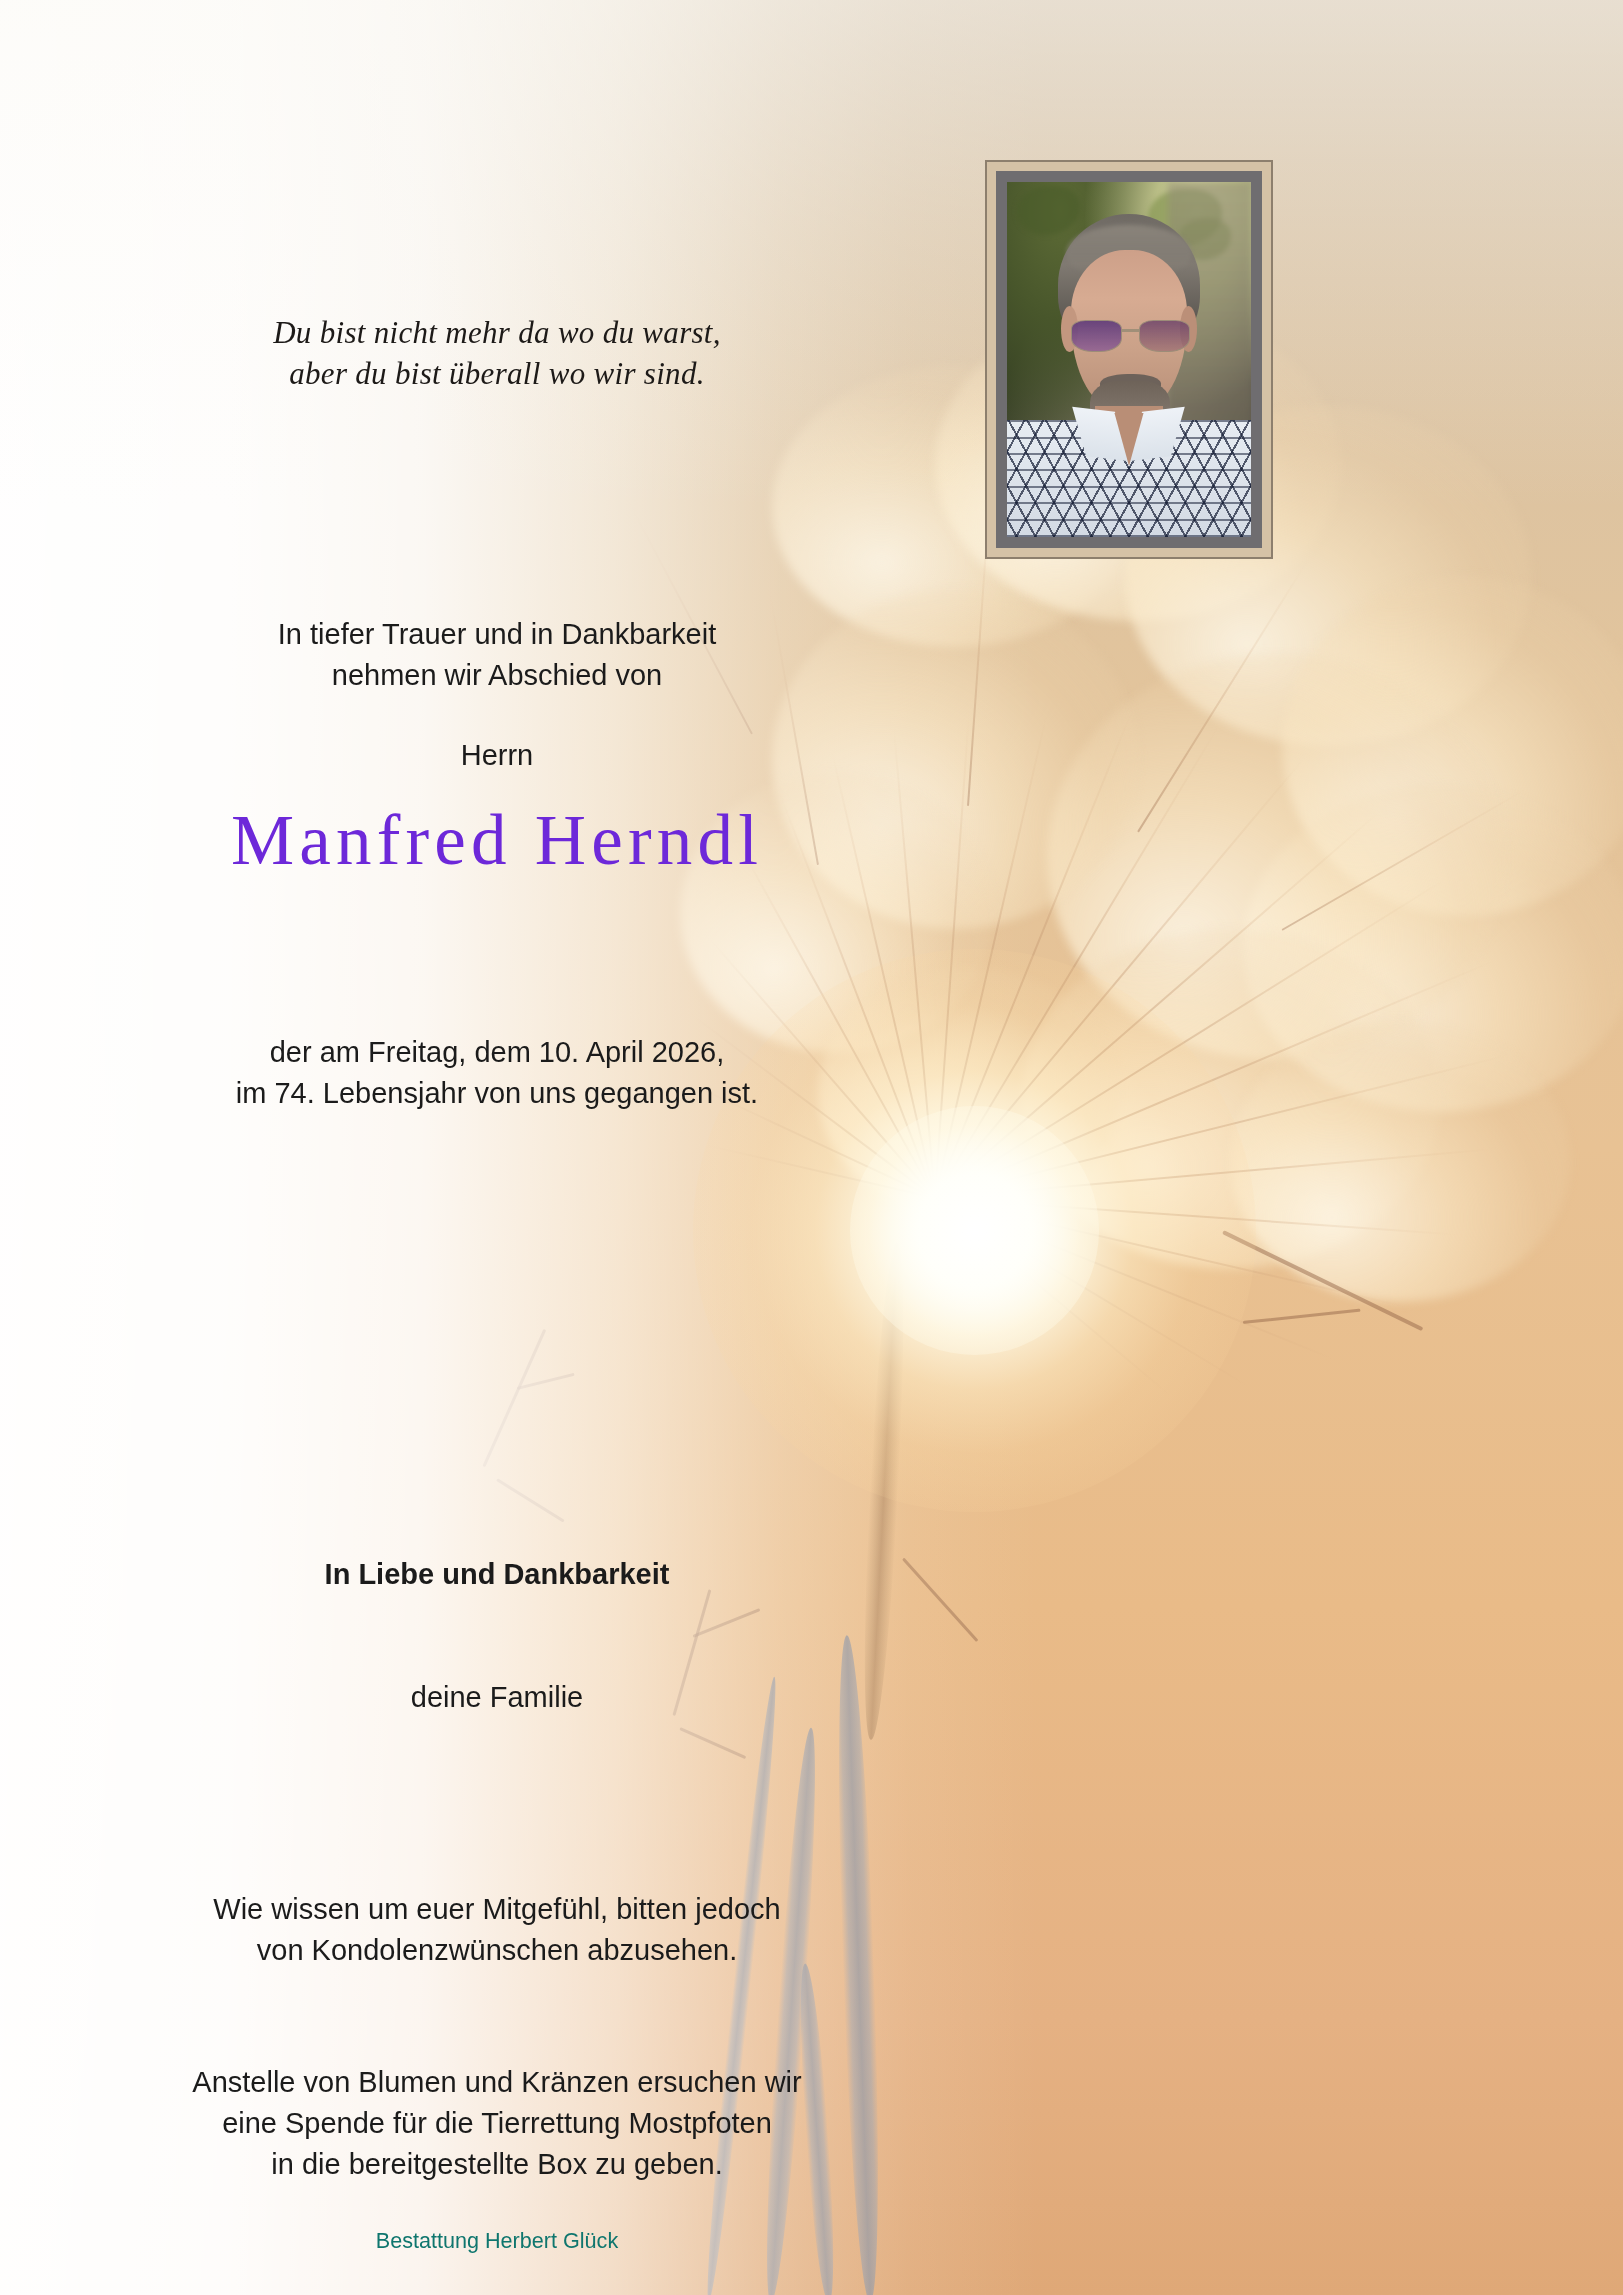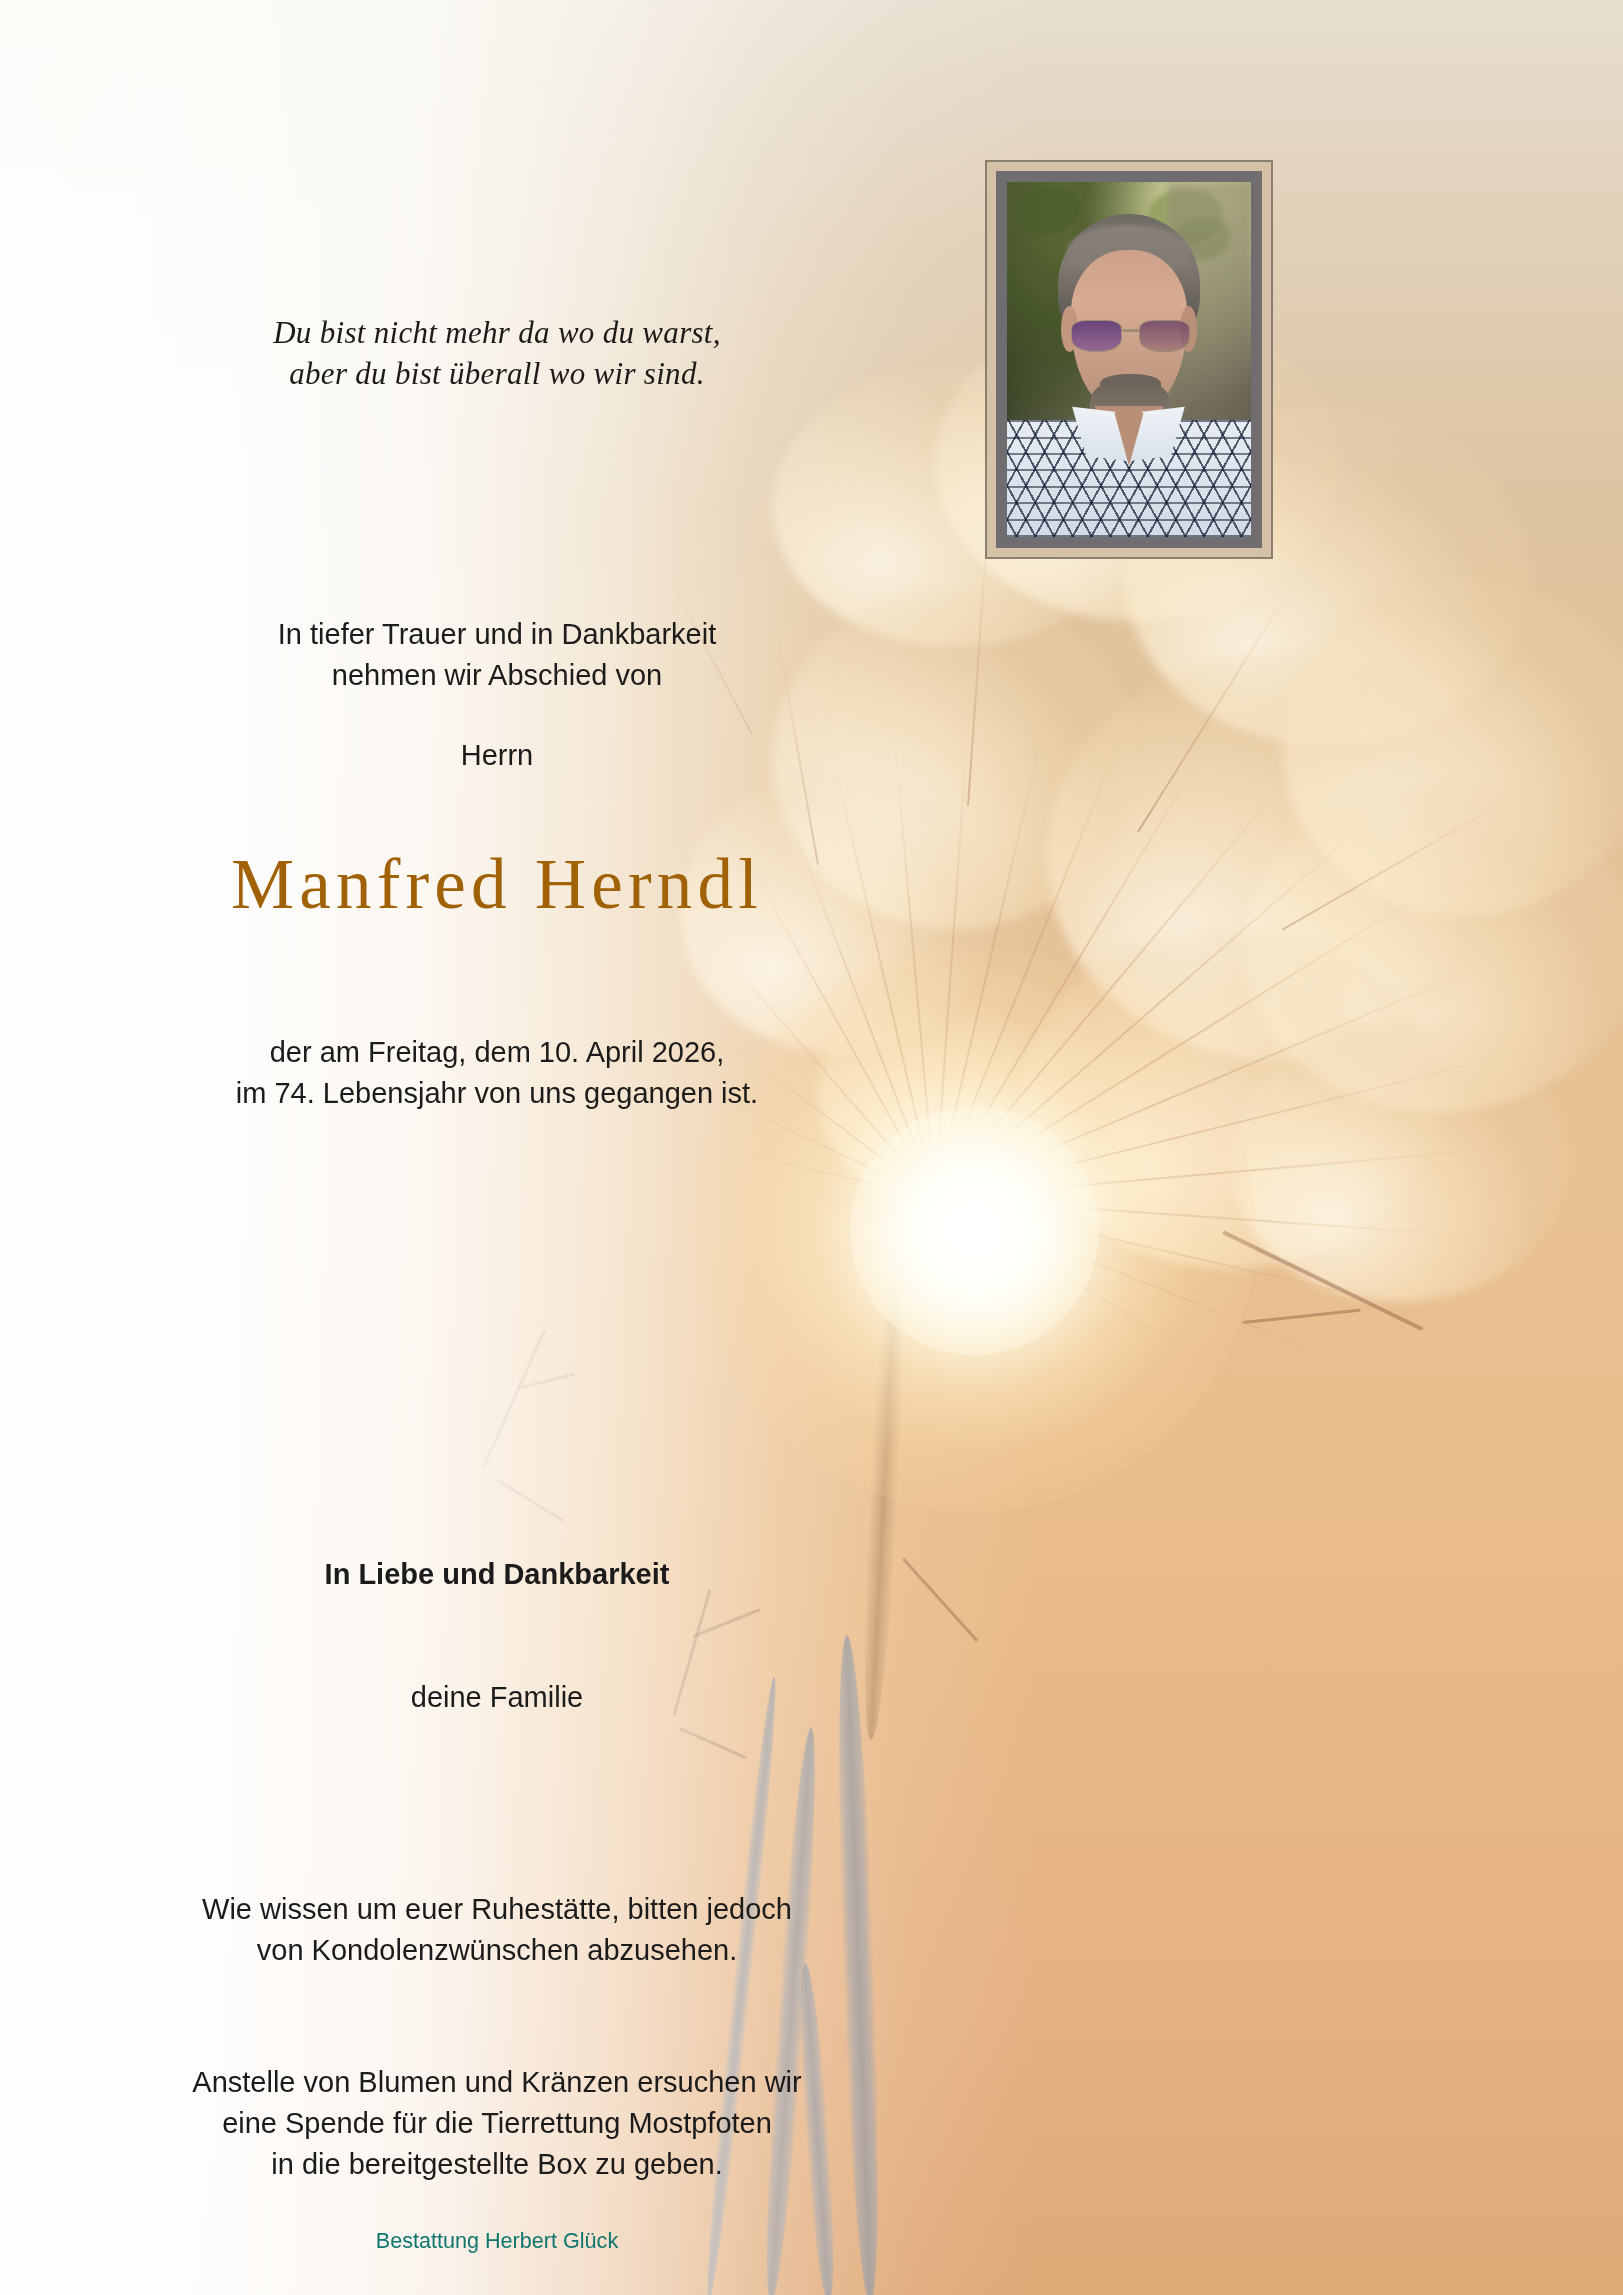--- a/index.html
+++ b/index.html
@@ -336,26 +336,26 @@
     line-height: 1.42;
     font-weight: 400;
   }
 
   .salutation {
     top: 739px;
     font-size: 29px;
   }
 
   .name {
-    top: 844px;
+    top: 800px;
     font-family: "Liberation Serif", serif;
     font-size: 71px;
     letter-spacing: 5.2px;
     font-weight: 400;
-    color: #a16207;
+    color: #6d28d9;
   }
 
   .passing {
     top: 1032px;
     font-size: 29px;
     line-height: 1.42;
   }
 
   .ceremony {
     top: 1166px;
@@ -528,21 +528,21 @@
 
     <div class="t passing">der am Freitag, dem 10. April 2026,
 im 74. Lebensjahr von uns gegangen ist.</div>
 
 
 
     <div class="t closing">In Liebe und Dankbarkeit</div>
 
     <div class="t family">deine Familie</div>
 
-    <div class="t condolence">Wie wissen um euer Ruhestätte, bitten jedoch
+    <div class="t condolence">Wie wissen um euer Mitgefühl, bitten jedoch
 von Kondolenzwünschen abzusehen.</div>
 
     <div class="t donation">Anstelle von Blumen und Kränzen ersuchen wir
 eine Spende für die Tierrettung Mostpfoten
 in die bereitgestellte Box zu geben.</div>
 
     <div class="t funeral-home">Bestattung Herbert Glück</div>
 
   </div>
 

